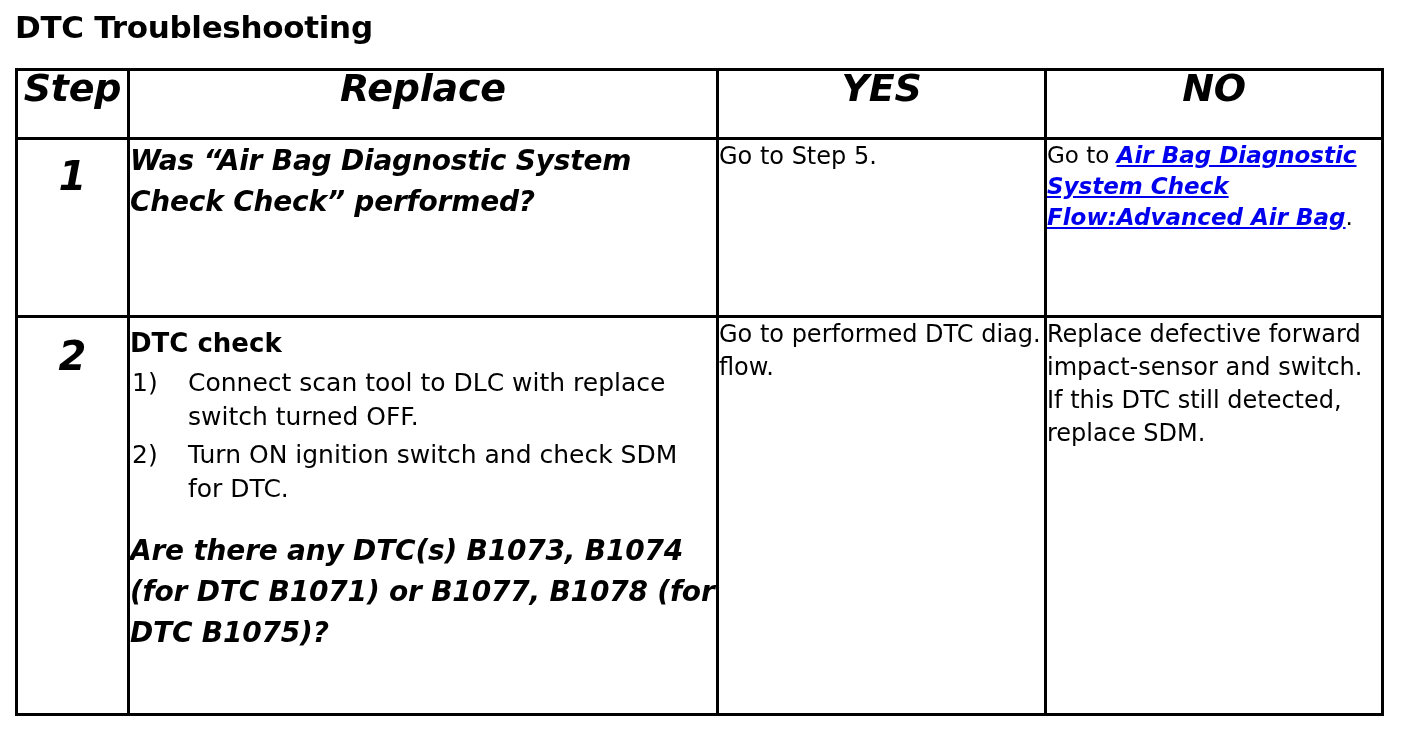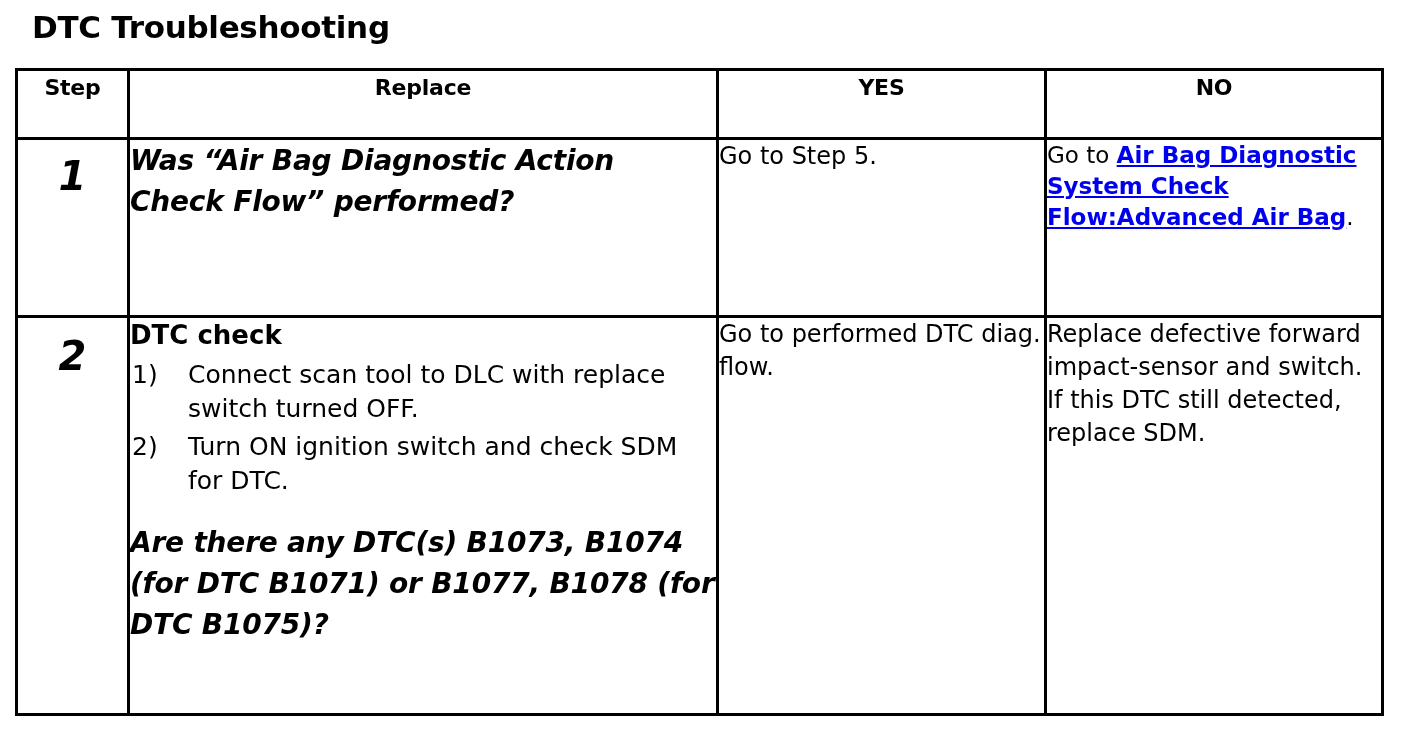--- a/index.html
+++ b/index.html
@@ -17,21 +17,21 @@
 
   .page {
     position: relative;
     width: 1408px;
     height: 740px;
   }
 
   
   .page-title {
     position: absolute;
-    left: 32px;
+    left: 15px;
     top: 9px;
     font-family: "DejaVu Sans", sans-serif;
     font-weight: bold;
     font-size: 31px;
     line-height: 36px;
     letter-spacing: -0.3px;
     white-space: nowrap;
   }
 
   
@@ -55,23 +55,24 @@
   col.c-action { width: 589px; }
   col.c-yes    { width: 328px; }
   col.c-no     { width: 337px; }
 
   
   .hdr-cell {
     height: 66px;
     vertical-align: middle;
     font-family: "DejaVu Sans", sans-serif;
     font-weight: bold;
-    font-size: 22px;
+    font-size: 38px;
     line-height: 34px;
     letter-spacing: -0.2px;
+    font-style: italic;
   }
 
   
   .step-cell {
     text-align: center;
     vertical-align: top;
   }
   .step-num {
     display: block;
     font-family: "DejaVu Sans", sans-serif;
@@ -100,21 +101,21 @@
     font-weight: bold;
     font-style: italic;
     font-size: 28px;
     line-height: 41px;
     letter-spacing: -0.2px;
   }
   .action-heading {
     font-weight: bold;
     font-size: 26px;
     line-height: 34px;
-    margin: 0 0 6px 0;
+    margin: 8px 0 6px 0;
   }
   .step-list {
     margin: 0 0 14px 0;
     padding: 0;
     list-style: none;
   }
   .step-list li {
     position: relative;
     padding-left: 58px;
     margin-bottom: 4px;
@@ -137,20 +138,21 @@
     margin-top: 24px;
   }
 
   
   .result-text {
     font-size: 24px;
     line-height: 33px;
   }
   .doc-link {
     font-weight: bold;
+    font-style: italic;
     text-decoration: underline;
     text-underline-offset: 2px;
   }
   .link-cell {
     font-size: 23px;
     line-height: 31px;
   }
 </style>
 </head>
 <body>
@@ -175,21 +177,21 @@
       </tr>
     </thead>
     <tbody>
 
       <tr>
         <td class="step-cell">
           <span class="step-num">1</span>
         </td>
 
         <td class="cell cell-row1">
-          <div class="action-question">Was “Air Bag Diagnostic Action Check Flow” performed?</div>
+          <div class="action-question">Was “Air Bag Diagnostic System Check Check” performed?</div>
         </td>
 
         <td class="cell cell-row1">
           <div class="result-text">Go to Step 5.</div>
         </td>
 
         <td class="cell cell-row1">
           <div class="result-text link-cell">
             <span>Go to </span><a class="doc-link" href="#">Air Bag Diagnostic System Check Flow:Advanced Air Bag</a><span>.</span>
           </div>

